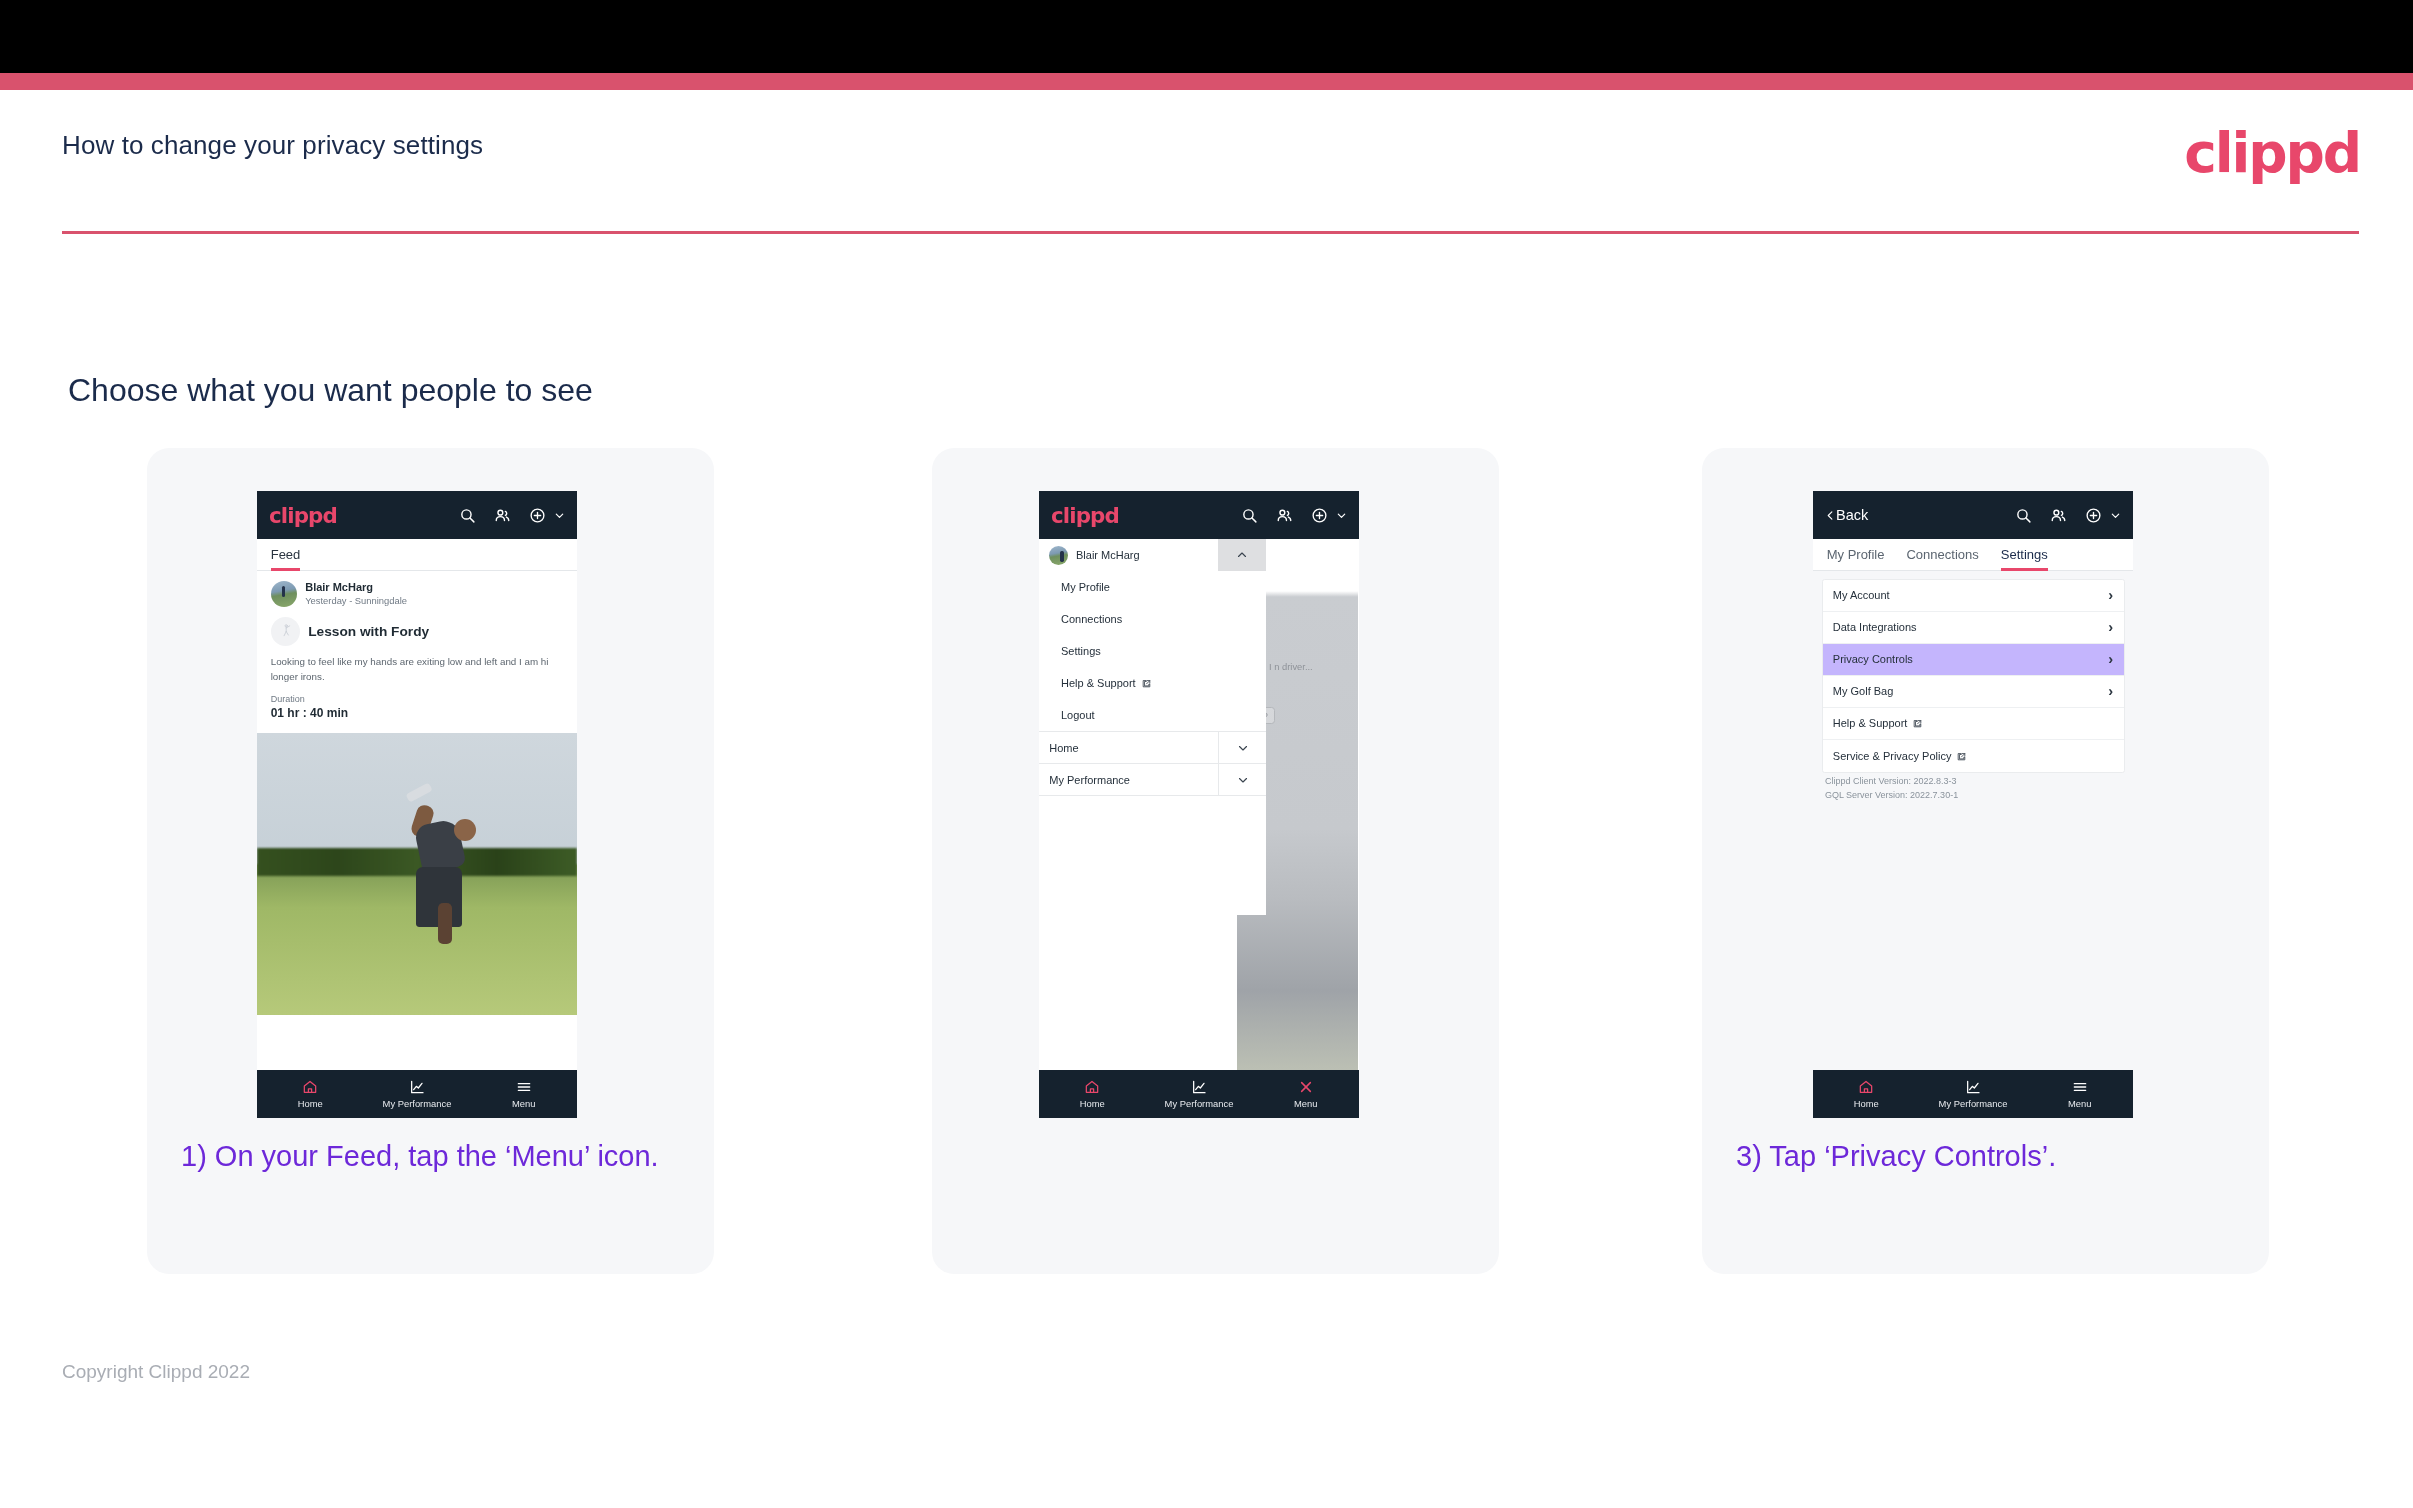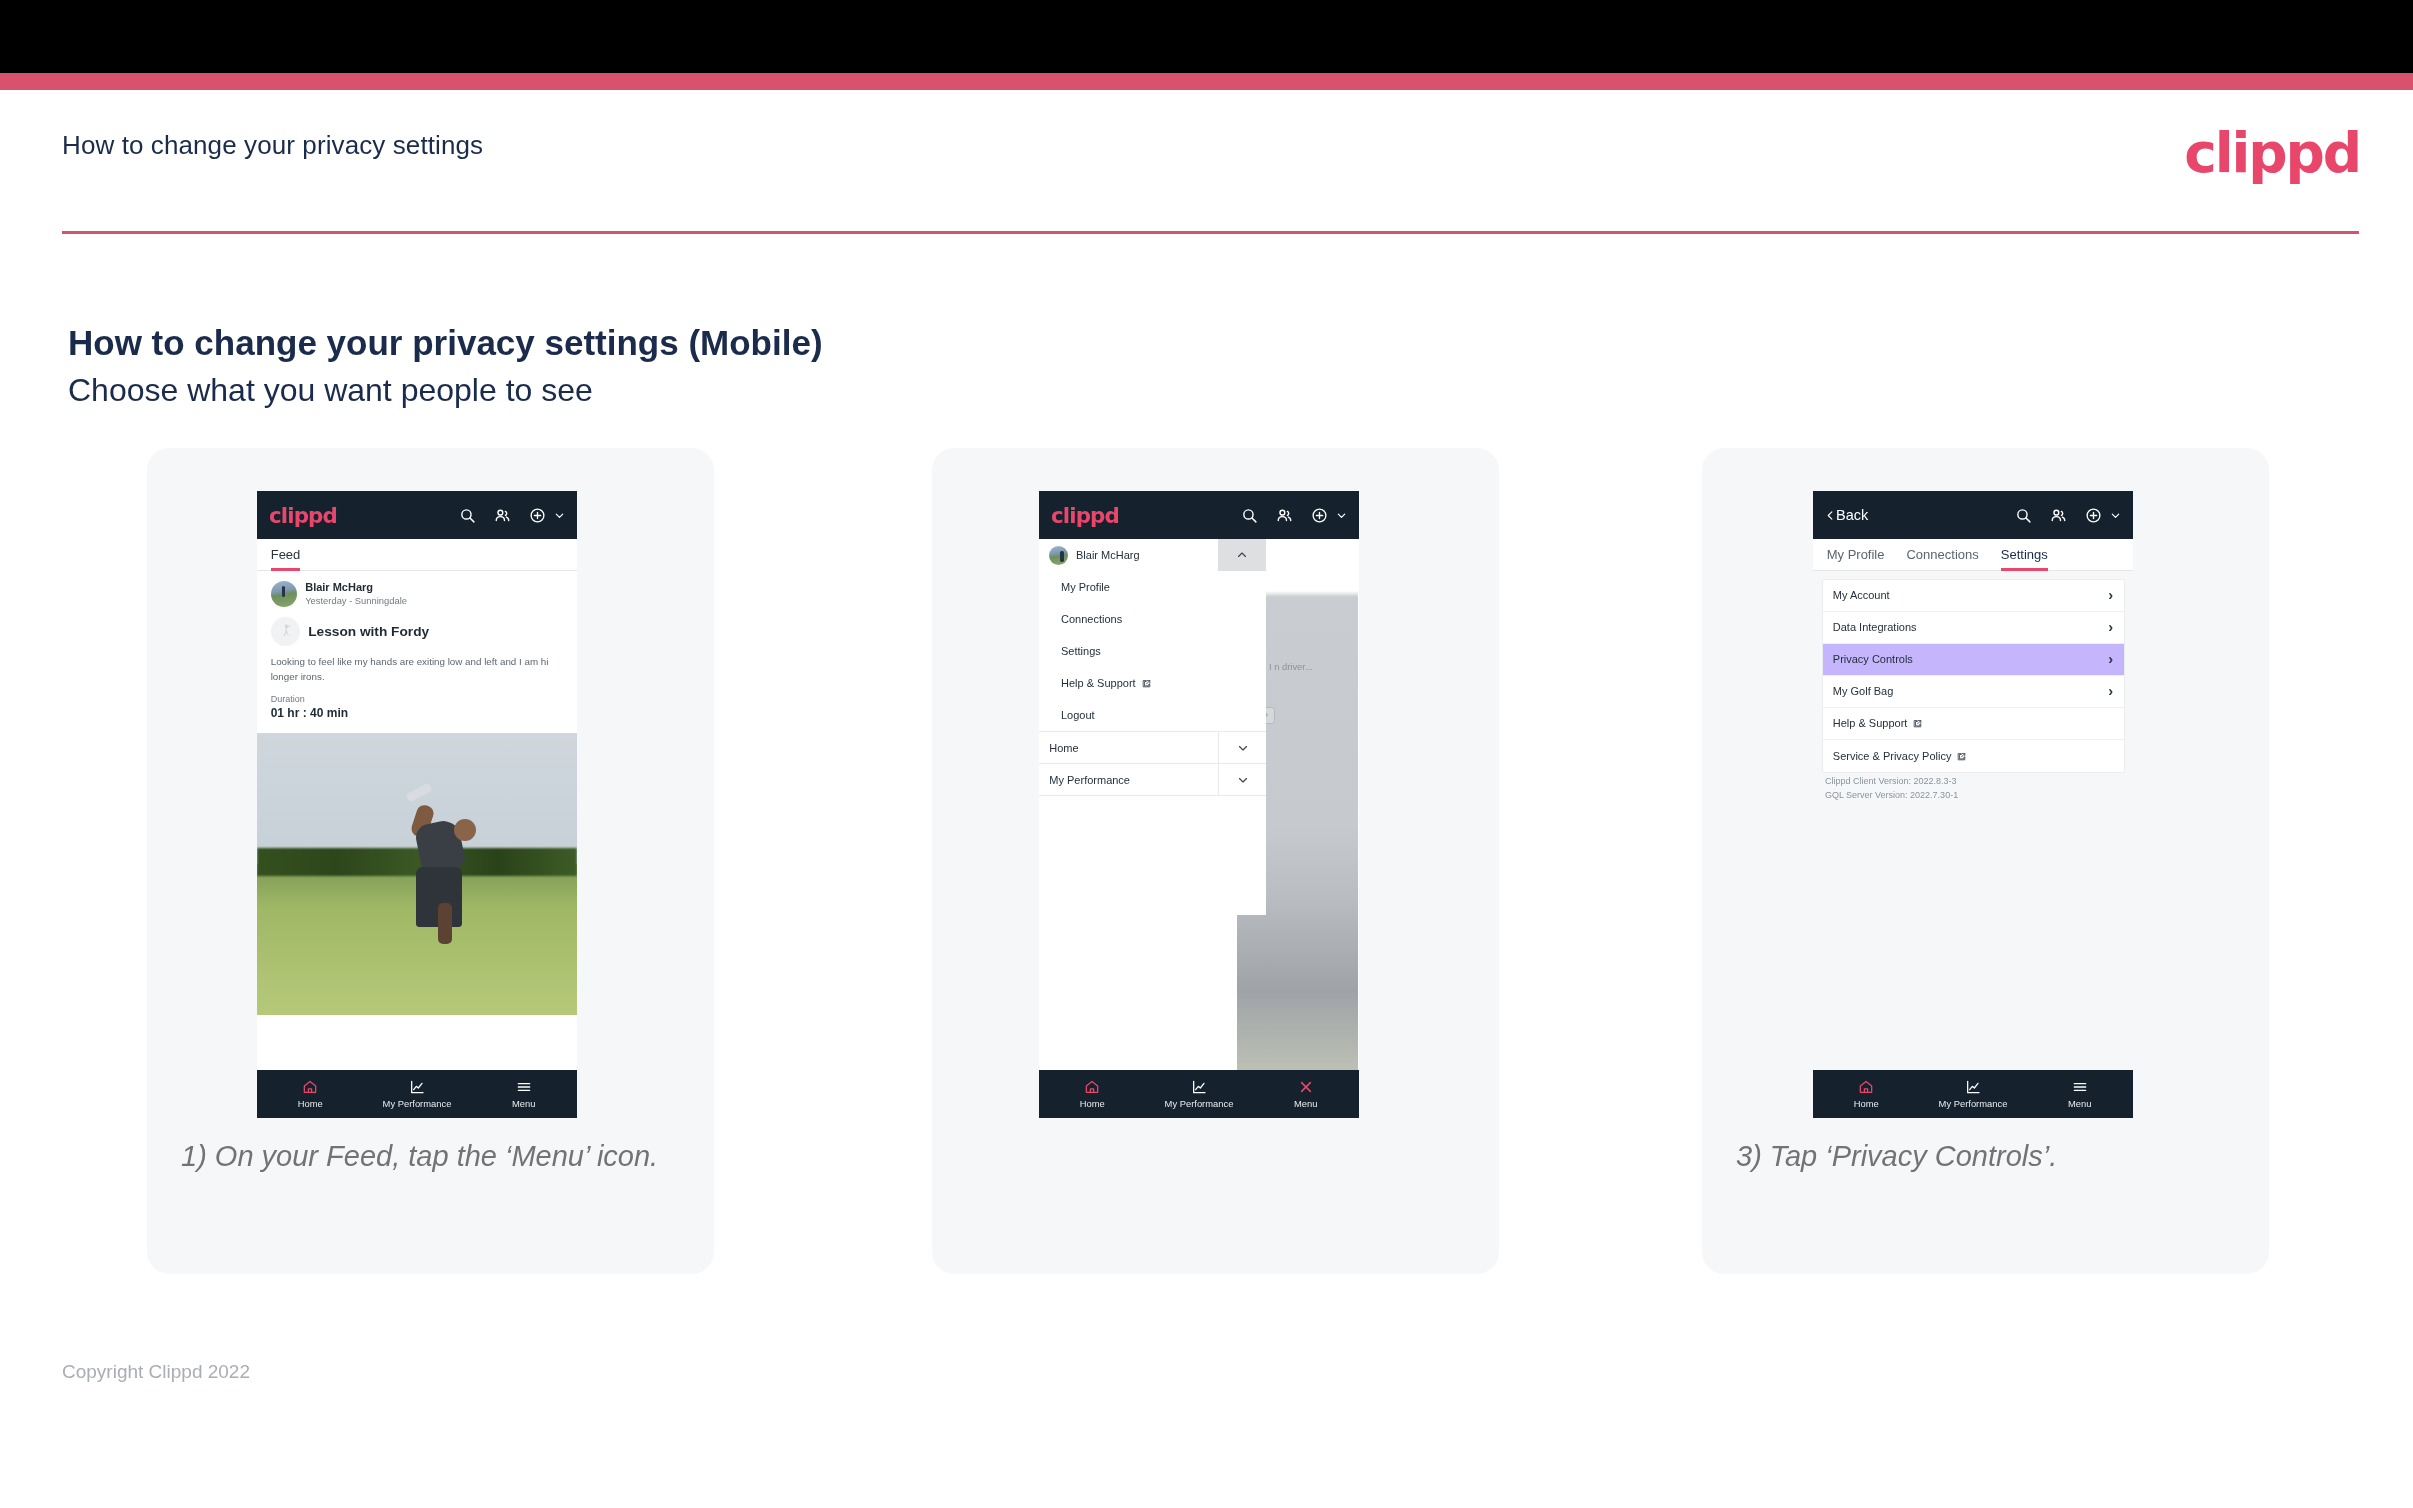--- a/index.html
+++ b/index.html
@@ -43,21 +43,21 @@
   .card {
     position:absolute; top:448px; width:567px; height:826px;
     background:#f6f7f9; border-radius:22px;
   }
   #card-1 { left:147px; }
   #card-2 { left:932px; }
   #card-3 { left:1702px; }
 
   .caption {
     position:absolute; left:34px; right:22px; top:689px;
-    font-size:29px; line-height:1.32; color:#737373; font-weight:400;font-style:italic;
+    font-size:29px; line-height:1.32; color:#6d28d9; font-weight:400;
   }
 
   
   .phone {
     position:absolute; top:43px; width:320px; height:627px;
     background:#ffffff; overflow:hidden;
   }
   #card-1 .phone { left:110px; }
   #card-2 .phone { left:107px; }
   #card-3 .phone { left:111px; }
@@ -228,21 +228,20 @@
 
 <div class="slide">
 
   <div class="band-black"></div>
   <div class="band-pink"></div>
 
   <div class="hdr-title">How to change your privacy settings</div>
   <div class="hdr-logo">clippd</div>
   <div class="hdr-rule"></div>
 
-  <div class="main-title">How to change your privacy settings (Mobile)</div>
   <div class="main-sub">Choose what you want people to see</div>
 
   <div class="card" id="card-1">
     <div class="phone">
 
       <div class="appbar">
         <span class="brand">clippd</span>
         <span class="icons">
           <span class="ic">
               <svg viewBox="0 0 24 24" fill="none" stroke="#fff" stroke-width="2" stroke-linecap="round">

